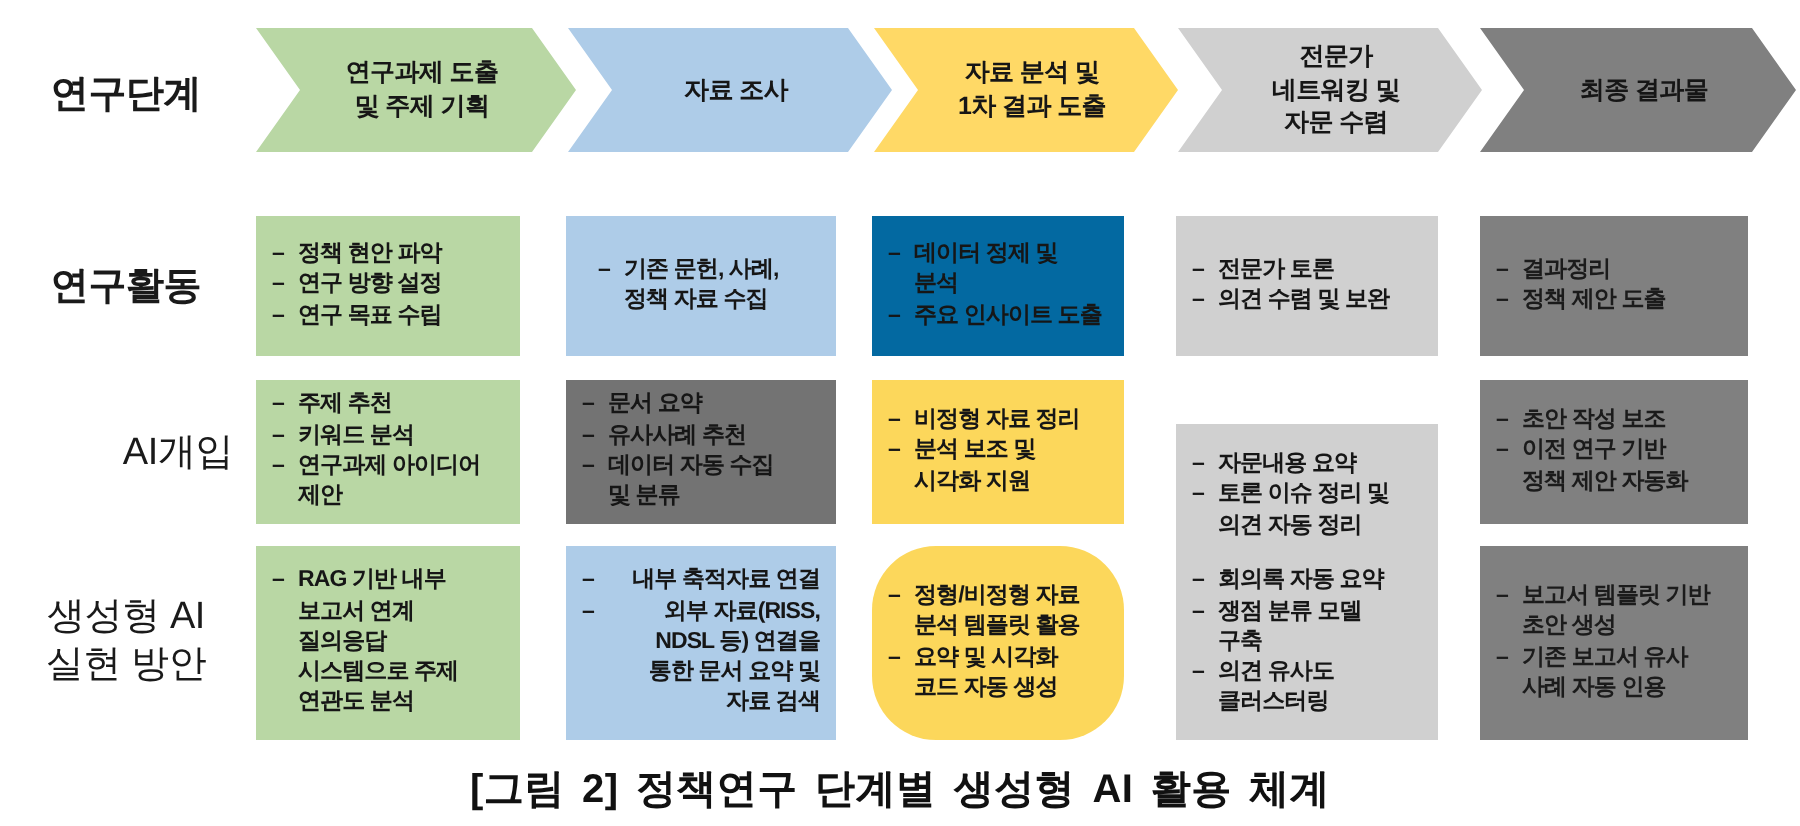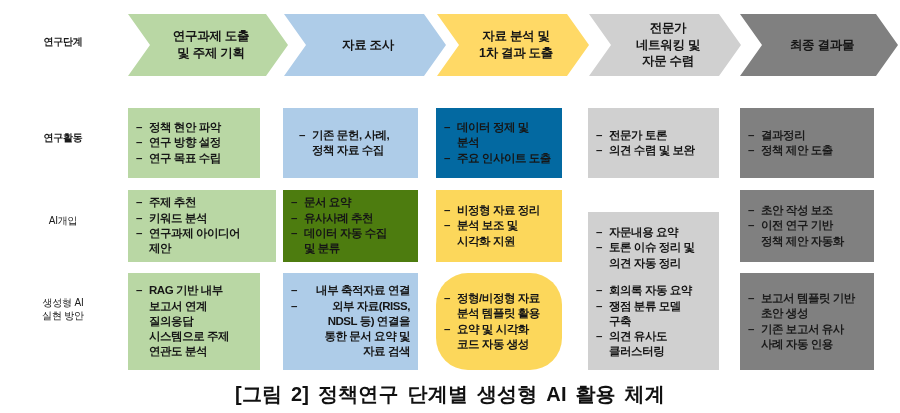--- a/index.html
+++ b/index.html
@@ -21,21 +21,21 @@
     overflow: hidden;
     background: #ffffff;
   }
 
   
   .row-label {
     position: absolute;
     left: 0;
     width: 126px;
     text-align: center;
-    font-size: 10px;
+    font-size: 19px;
     font-weight: 700;
     line-height: 1.25;
     color: #1a1a1a;
     letter-spacing: -0.2px;
     white-space: pre-line;
   }
   .row-label.light {
     font-weight: 400;
   }
 
@@ -112,21 +112,21 @@
     word-spacing: 3px;
   }
 </style>
 </head>
 <body>
 
 <div id="figure">
 
   <div class="row-label" style="top:36px;">연구단계</div>
   <div class="row-label" style="top:132px;">연구활동</div>
-  <div class="row-label light" style="top:215px;">AI개입</div>
+  <div class="row-label light" style="top:215px;padding-left:26px;">AI개입</div>
   <div class="row-label light" style="top:297px;">생성형 AI
 실현 방안</div>
 
   <div class="chevron" style="left: 128px; width: 160px; background-color: rgb(185, 215, 164);">연구과제 도출
 및 주제 기획</div>
   <div class="chevron" style="left: 284px; width: 162px; background-color: rgb(174, 204, 232);">자료 조사</div>
   <div class="chevron" style="left: 437px; width: 152px; background-color: rgb(255, 217, 102);">자료 분석 및
 1차 결과 도출</div>
   <div class="chevron" style="left: 589px; width: 152px; background-color: rgb(208, 208, 208);">전문가
 네트워킹 및
@@ -159,29 +159,29 @@
         <li>의견 수렴 및 보완</li>
       </ul>
     </div>
   <div class="cell dark" style="left: 740px; width: 134px; top: 108px; height: 70px; background-color: rgb(128, 128, 128);">
       <ul>
         <li>결과정리</li>
         <li>정책 제안 도출</li>
       </ul>
     </div>
 
-  <div class="cell" style="left: 128px; width: 148px; top: 190px; height: 72px; background-color: rgb(185, 215, 164);">
+  <div class="cell" style="left: 128px; width: 132px; top: 190px; height: 72px; background-color: rgb(185, 215, 164);">
       <ul>
         <li>주제 추천</li>
         <li>키워드 분석</li>
         <li>연구과제 아이디어
 제안</li>
       </ul>
     </div>
-  <div class="cell" style="left: 283px; width: 135px; top: 190px; height: 72px; background-color: #4d7c0f;">
+  <div class="cell" style="left: 283px; width: 135px; top: 190px; height: 72px; background-color: #737373;">
       <ul>
         <li>문서 요약</li>
         <li>유사사례 추천</li>
         <li>데이터 자동 수집
 및 분류</li>
       </ul>
     </div>
   <div class="cell" style="left: 436px; width: 126px; top: 190px; height: 72px; background-color: rgb(252, 215, 91);">
       <ul>
         <li>비정형 자료 정리</li>

